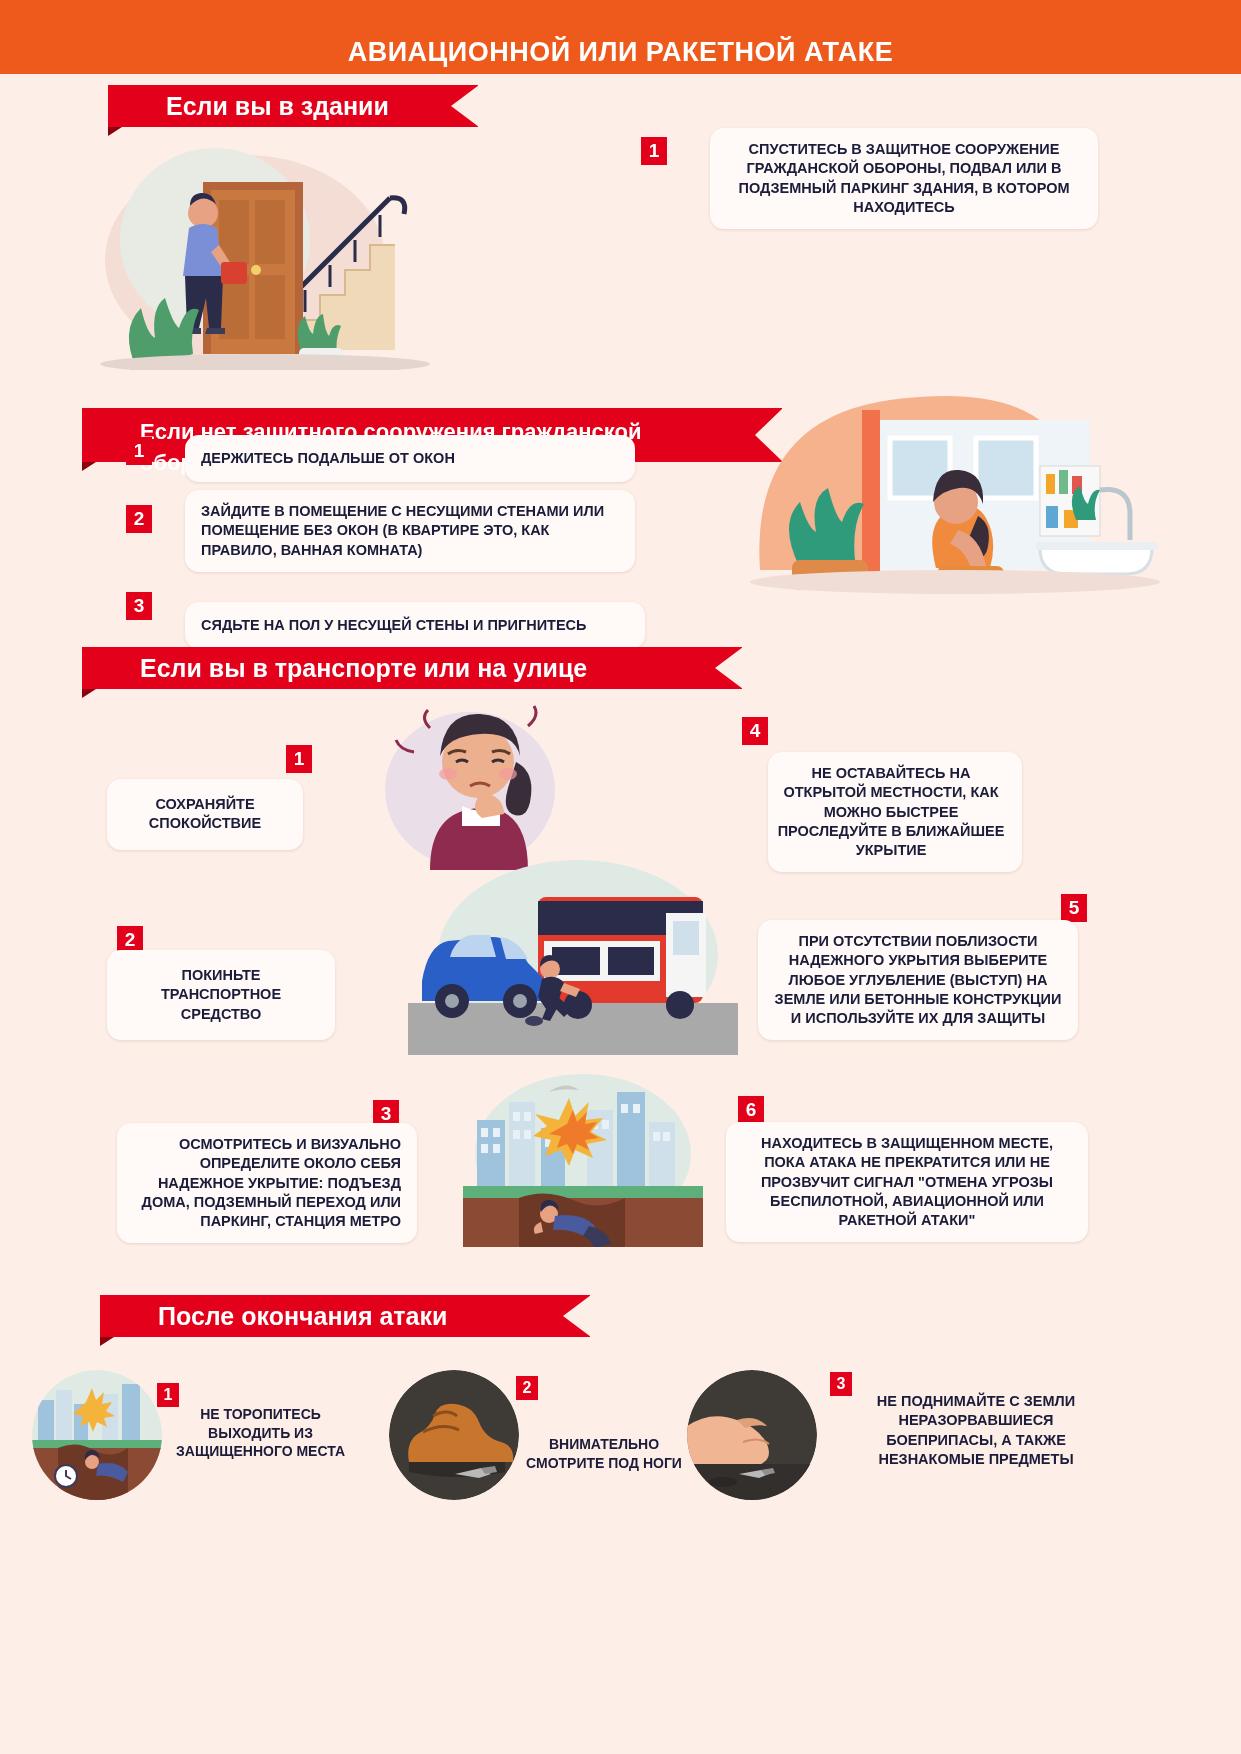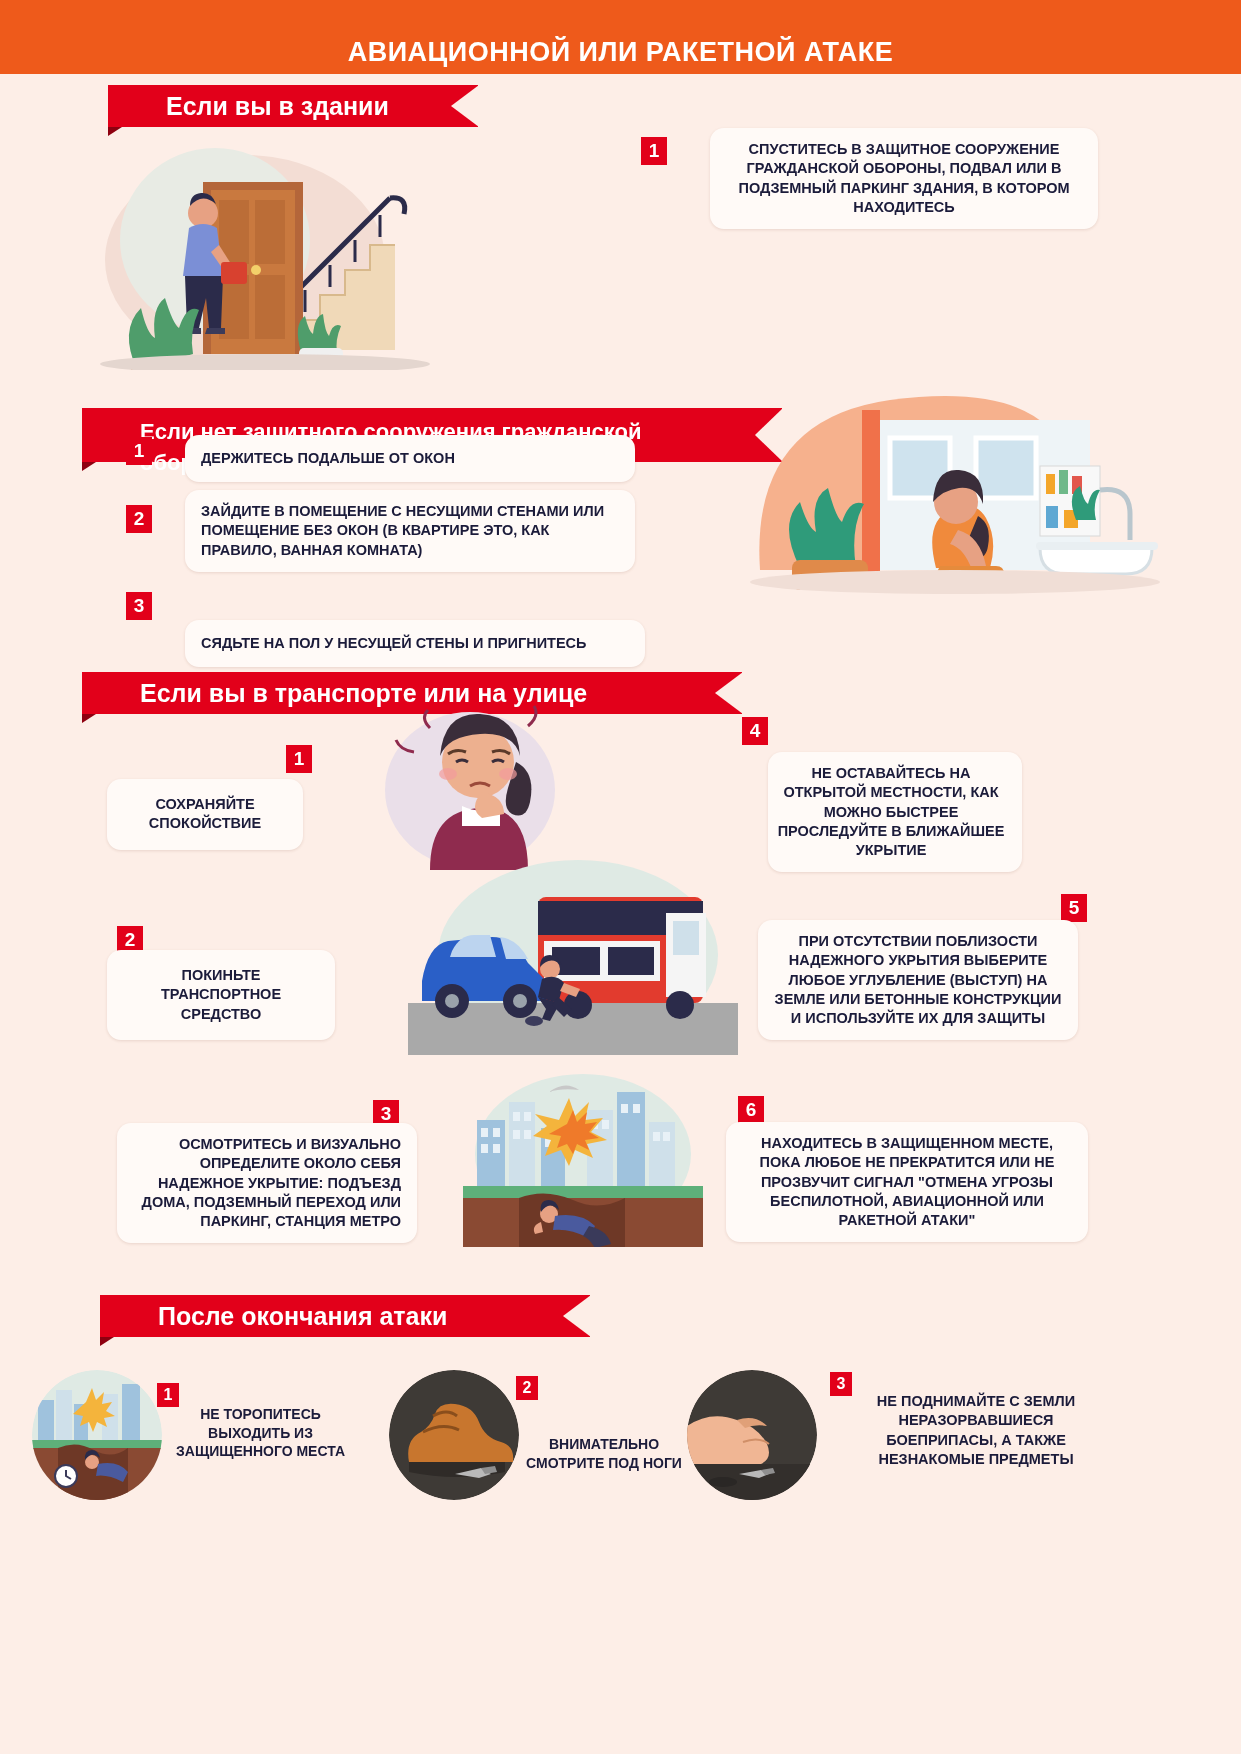--- a/index.html
+++ b/index.html
@@ -209,25 +209,25 @@
 <div class="num" style="left:126px; top:505px;">
   <span>2</span>
 </div>
 <div class="bubble l" style="left:185px; top:490px; width:450px;">
   <span>ЗАЙДИТЕ В ПОМЕЩЕНИЕ С НЕСУЩИМИ СТЕНАМИ ИЛИ ПОМЕЩЕНИЕ БЕЗ ОКОН (В КВАРТИРЕ ЭТО, КАК ПРАВИЛО, ВАННАЯ КОМНАТА)</span>
 </div>
 
 <div class="num" style="left:126px; top:592px;">
   <span>3</span>
 </div>
-<div class="bubble l" style="left:185px; top:620px; width:460px; padding:14px 16px;">
+<div class="bubble l" style="left:185px; top:602px; width:460px; padding:14px 16px;">
   <span>СЯДЬТЕ НА ПОЛ У НЕСУЩЕЙ СТЕНЫ И ПРИГНИТЕСЬ</span>
 </div>
 
-<div class="ribbon" style="left:82px; top:672px; width:660px;">
+<div class="ribbon" style="left:82px; top:647px; width:660px;">
   <span>Если вы в транспорте или на улице</span>
 </div>
 
 <div class="ill" style="left:370px; top:700px; width:240px; height:170px;">
   <svg width="240" height="170" viewBox="0 0 240 170">
     <ellipse cx="100" cy="90" rx="85" ry="78" fill="#eadfe9"></ellipse>
     <path d="M60 170 q0 -60 50 -62 q48 -2 48 62z" fill="#8f2b4e"></path>
     <circle cx="108" cy="62" r="36" fill="#edb08f"></circle>
     <path d="M70 56 q4 -44 40 -42 q38 2 40 42 q-6 -24 -40 -22 q-32 2 -40 22z" fill="#3a2d3a"></path>
     <path d="M146 62 q20 10 14 40 q-4 18 -18 12 q-10 -6 -4 -26z" fill="#3a2d3a"></path>
@@ -353,21 +353,21 @@
   <span>3</span>
 </div>
 <div class="bubble r" style="left:117px; top:1123px; width:300px;">
   <span>ОСМОТРИТЕСЬ И ВИЗУАЛЬНО ОПРЕДЕЛИТЕ ОКОЛО СЕБЯ НАДЕЖНОЕ УКРЫТИЕ: ПОДЪЕЗД ДОМА, ПОДЗЕМНЫЙ ПЕРЕХОД ИЛИ ПАРКИНГ, СТАНЦИЯ МЕТРО</span>
 </div>
 
 <div class="num" style="left:738px; top:1096px;">
   <span>6</span>
 </div>
 <div class="bubble c" style="left:726px; top:1122px; width:362px;">
-  <span>НАХОДИТЕСЬ В ЗАЩИЩЕННОМ МЕСТЕ, ПОКА ЛЮБОЕ НЕ ПРЕКРАТИТСЯ ИЛИ НЕ ПРОЗВУЧИТ СИГНАЛ "ОТМЕНА УГРОЗЫ БЕСПИЛОТНОЙ, АВИАЦИОННОЙ ИЛИ РАКЕТНОЙ АТАКИ"</span>
+  <span>НАХОДИТЕСЬ В ЗАЩИЩЕННОМ МЕСТЕ, ПОКА АТАКА НЕ ПРЕКРАТИТСЯ ИЛИ НЕ ПРОЗВУЧИТ СИГНАЛ "ОТМЕНА УГРОЗЫ БЕСПИЛОТНОЙ, АВИАЦИОННОЙ ИЛИ РАКЕТНОЙ АТАКИ"</span>
 </div>
 
 <div class="ribbon" style="left:100px; top:1295px; width:490px;">
   <span>После окончания атаки</span>
 </div>
 
 <div class="circle-photo" style="left:32px; top:1370px;">
   <svg width="130" height="130" viewBox="0 0 130 130">
     <circle cx="65" cy="65" r="65" fill="#dfeae4"></circle>
     <rect x="6" y="30" width="16" height="44" fill="#9fc2dd"></rect>

